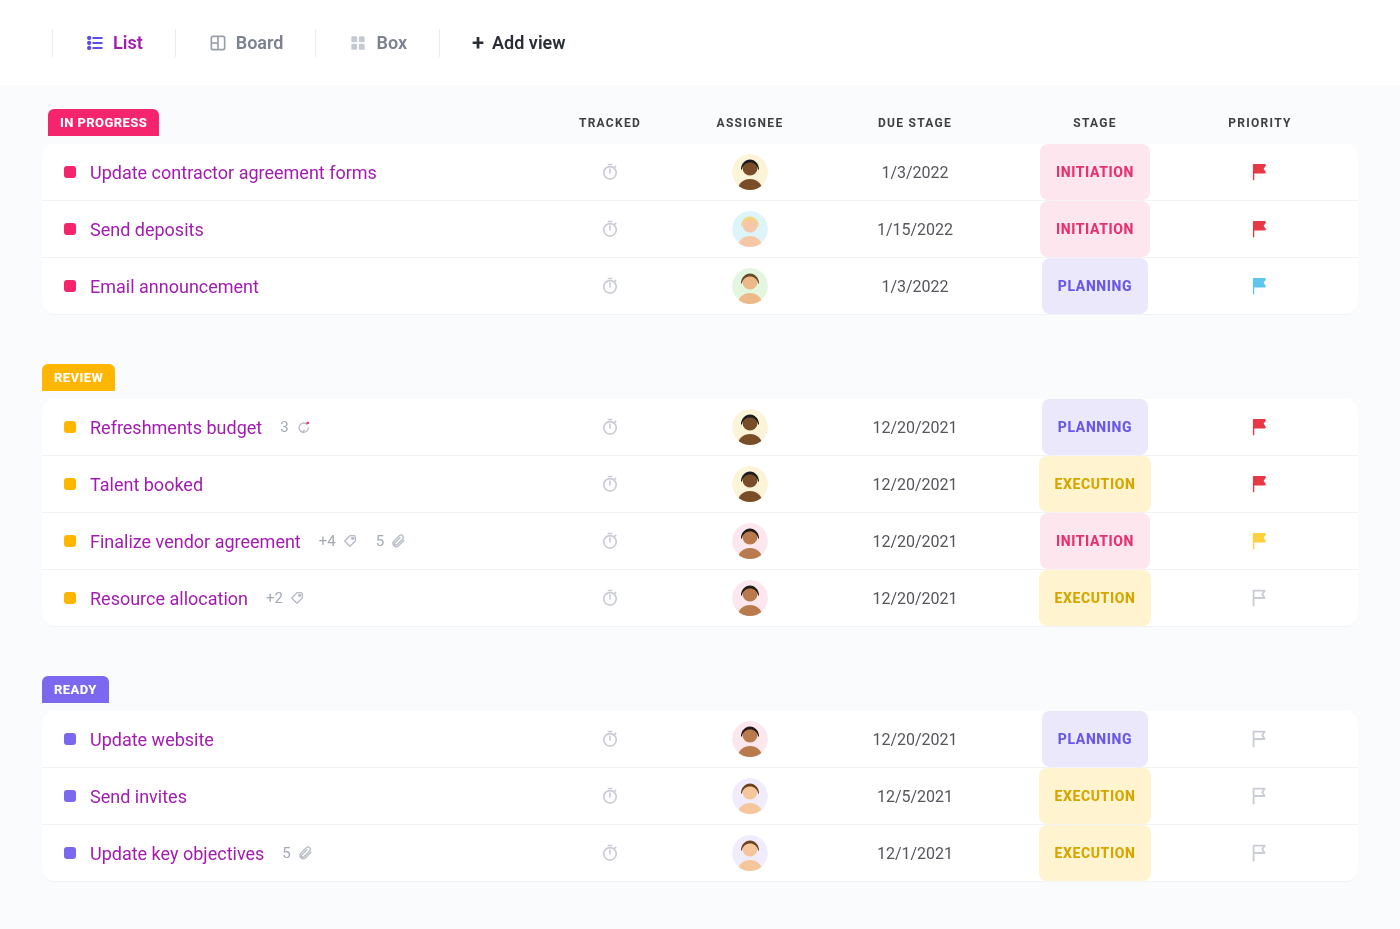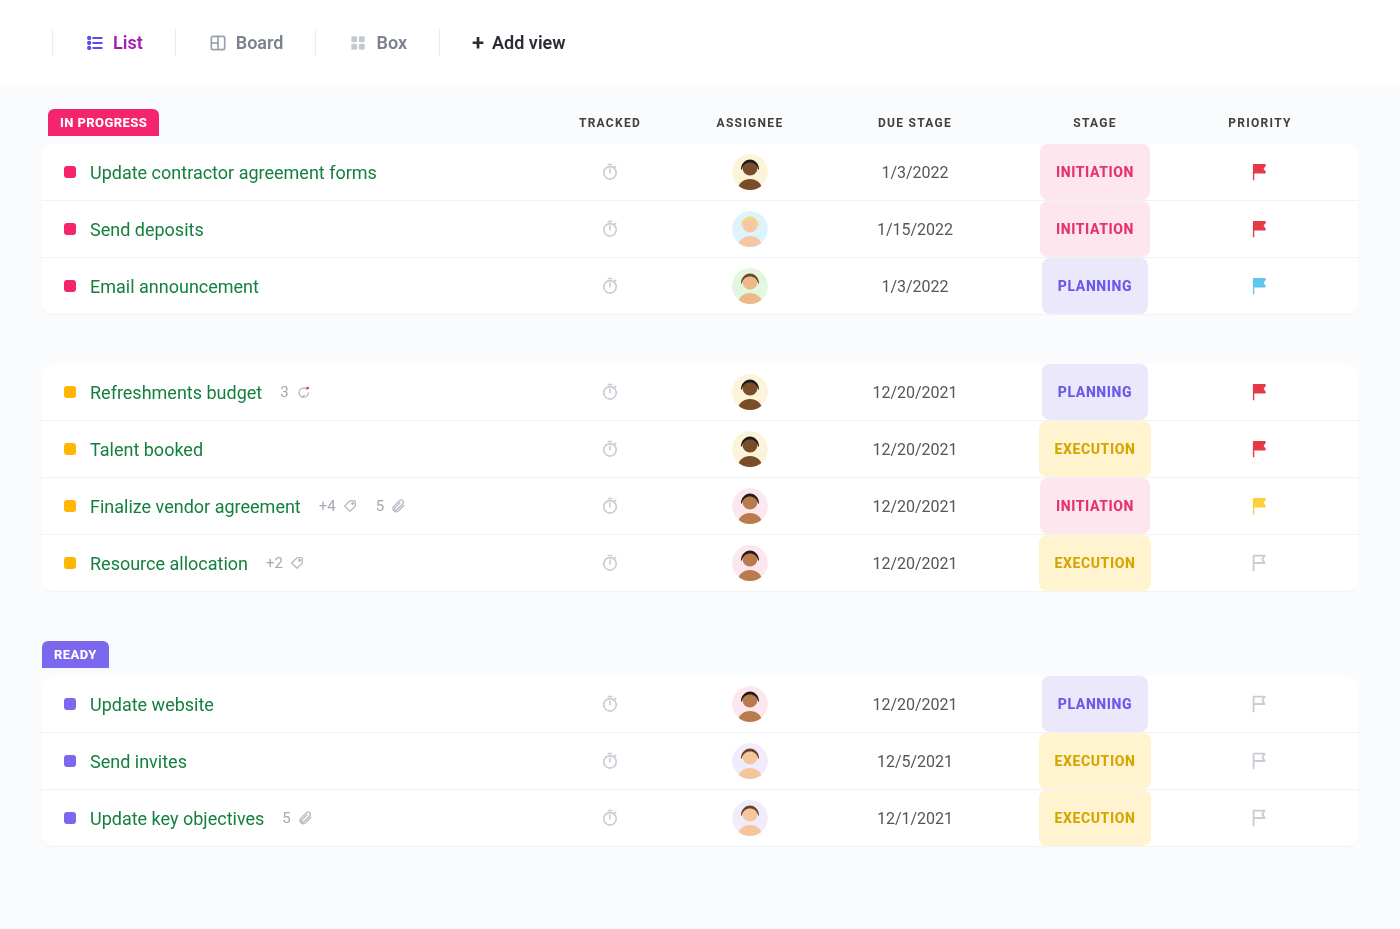--- a/index.html
+++ b/index.html
@@ -110,21 +110,21 @@
   .task-name-col {
     display:flex; align-items:center;
     gap: 14px;
     padding-left: 22px;
   }
   .status-dot {
     width: 12px; height: 12px;
     border-radius: 3px;
     flex-shrink:0;
   }
-  .task-title { font-size: 18px; color:#15803d; }
+  .task-title { font-size: 18px; color:#a21caf; }
 
   .meta { display:inline-flex; align-items:center; gap:6px; color:#a3a9b3; font-size:15px; margin-left:4px; }
   .meta svg { width:16px; height:16px; }
 
   .tracked-col, .assignee-col, .due-col, .stage-col, .priority-col {
     display:flex; justify-content:center; align-items:center;
   }
   .tracked-col svg { width:20px; height:20px; }
   .assignee {
     width:36px;height:36px;border-radius:50%;
@@ -297,20 +297,30 @@
           </div>
           <div class="priority-col">
             <svg class="flag" viewBox="0 0 24 24" fill="#5ec6ee" stroke="#5ec6ee" stroke-width="1.5" stroke-linejoin="round">
     <path d="M5 21V4h12c.6 0 .9.7.5 1.1L15 8.5l2.5 3.4c.4.4.1 1.1-.5 1.1H5"></path>
             </svg>
           </div>
         </div>
       </div>
     </div>
     <div class="section">
+      <div class="cols head-row">
+        <div class="task-name-col" style="padding-left: 0px;">
+          <span class="status-pill" style="background: rgb(255, 182, 0);">REVIEW</span>
+        </div>
+        <div class="col-head"></div>
+        <div class="col-head"></div>
+        <div class="col-head"></div>
+        <div class="col-head"></div>
+        <div class="col-head"></div>
+      </div>
       <div class="card">
         <div class="cols row">
           <div class="task-name-col">
             <span class="status-dot" style="background: rgb(255, 182, 0);"></span>
             <span class="task-title">Refreshments budget</span>
             <span class="meta">
               <span>3</span>
               <svg viewBox="0 0 24 24" fill="none" stroke="#b7bcc5" stroke-width="2" stroke-linecap="round" stroke-linejoin="round">
                 <path d="M20 13a7 7 0 1 1-2.3-5.2"></path>
                 <circle cx="19" cy="6" r="2" fill="#f4256d" stroke="none"></circle>

